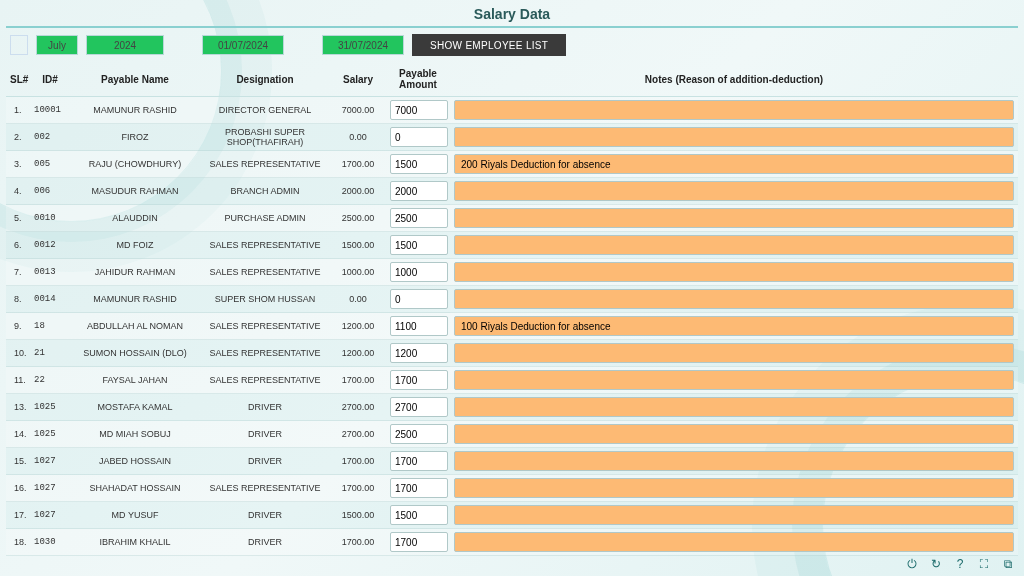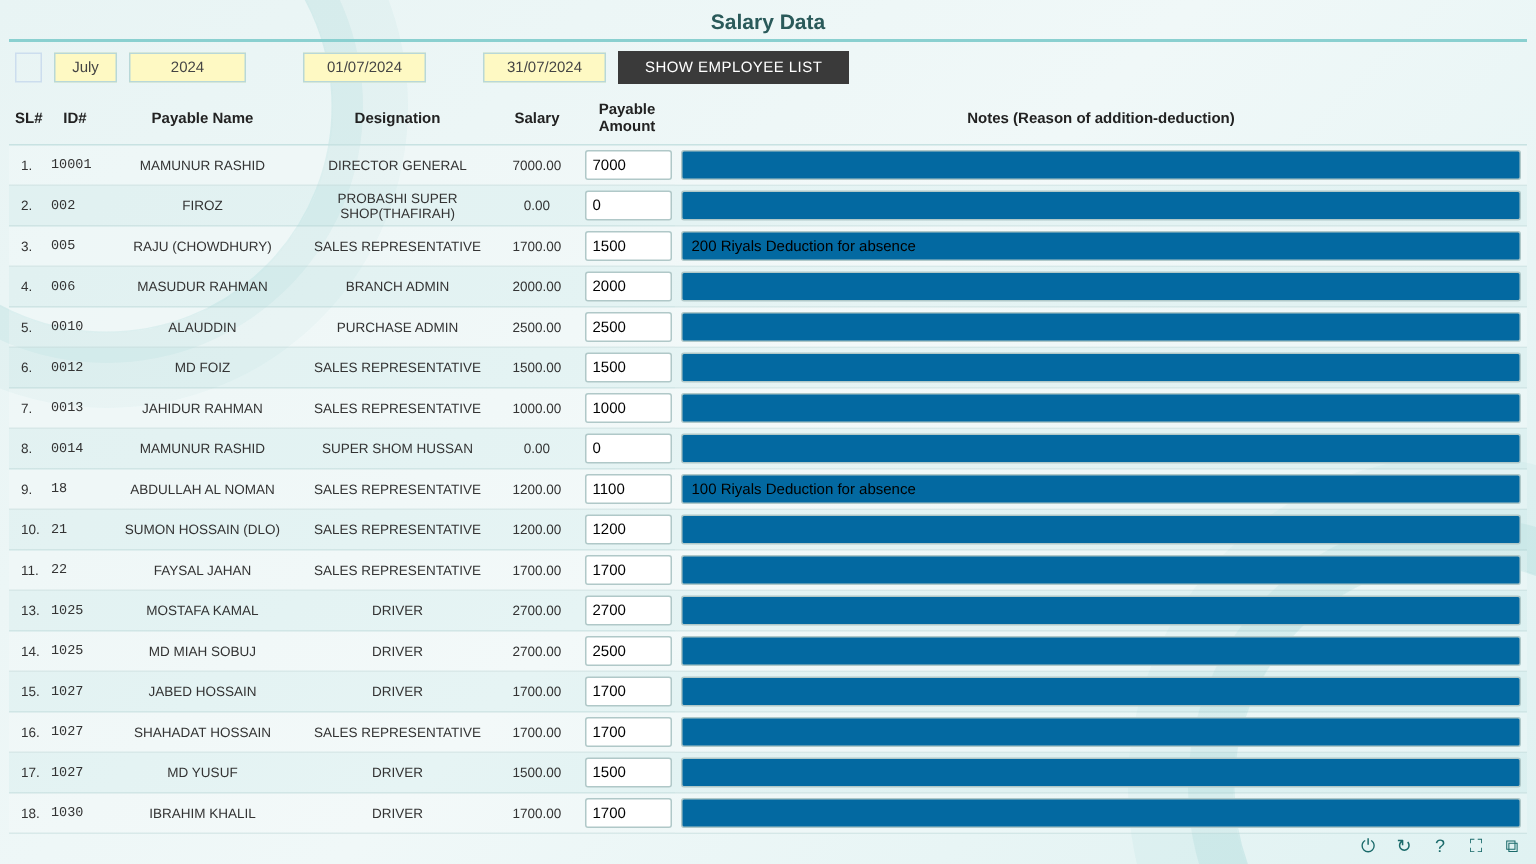--- a/index.html
+++ b/index.html
@@ -47,21 +47,21 @@
   .filter-label {
     width: 310px;
     text-align: center;
     font-size: 11px;
     font-weight: bold;
     color: #333;
   }
   .filter-input {
     height: 20px;
     border: 1px solid #b8d8d8;
-    background: #fef9c3;
+    background: #22c55e;
     font-size: 10px;
     padding: 0 6px;
     text-align: center;
     color: #444;
   }
   .fi-blank { width: 18px; background: transparent; border-color: #cde; }
   .fi-month { width: 42px; }
   .fi-year  { width: 78px; }
   .fi-date  { width: 82px; margin-left: 30px; }
   .show-btn {
@@ -126,21 +126,21 @@
     background: #fff;
     font-size: 10px;
     padding: 0 4px;
     text-align: left;
   }
   .note-input {
     width: 100%;
     height: 20px;
     border: 1px solid #b0c8c8;
     border-radius: 2px;
-    background: #0369a1;
+    background: #fdba74;
     font-size: 10px;
     padding: 0 6px;
     resize: none;
     line-height: 18px;
   }
 
   .watermark {
     position: absolute;
     right: 20px;
     bottom: 130px;

